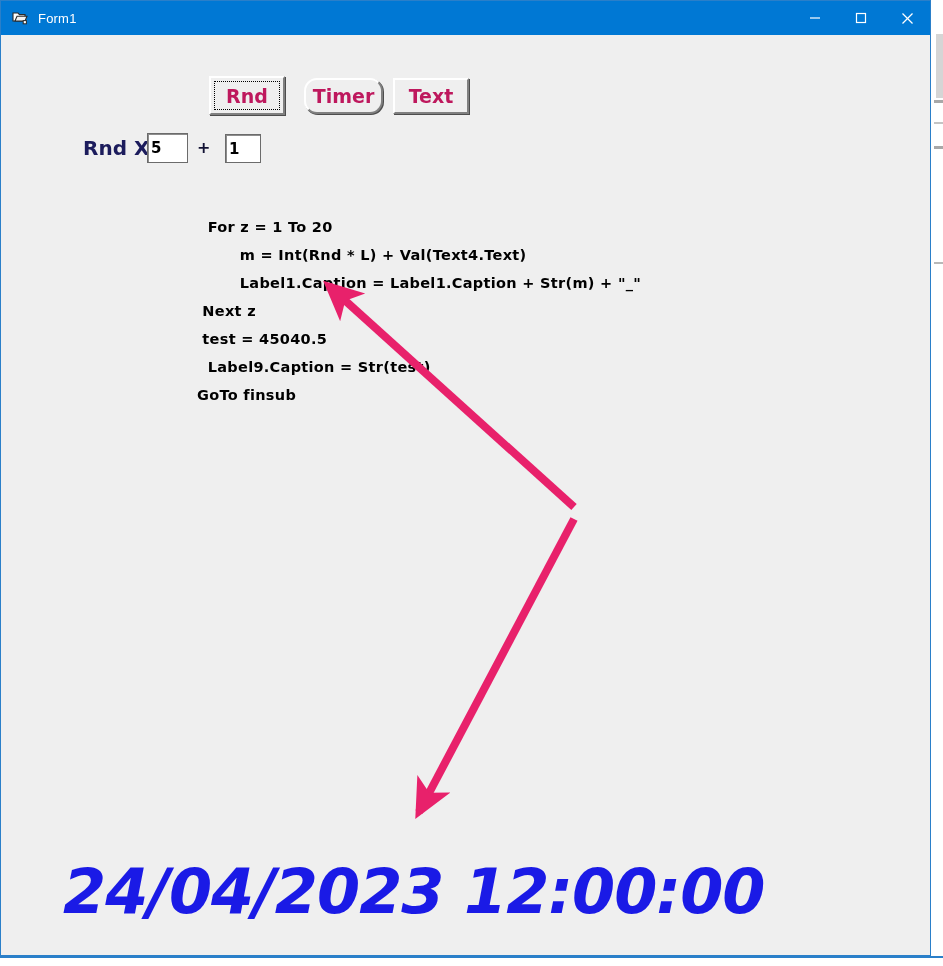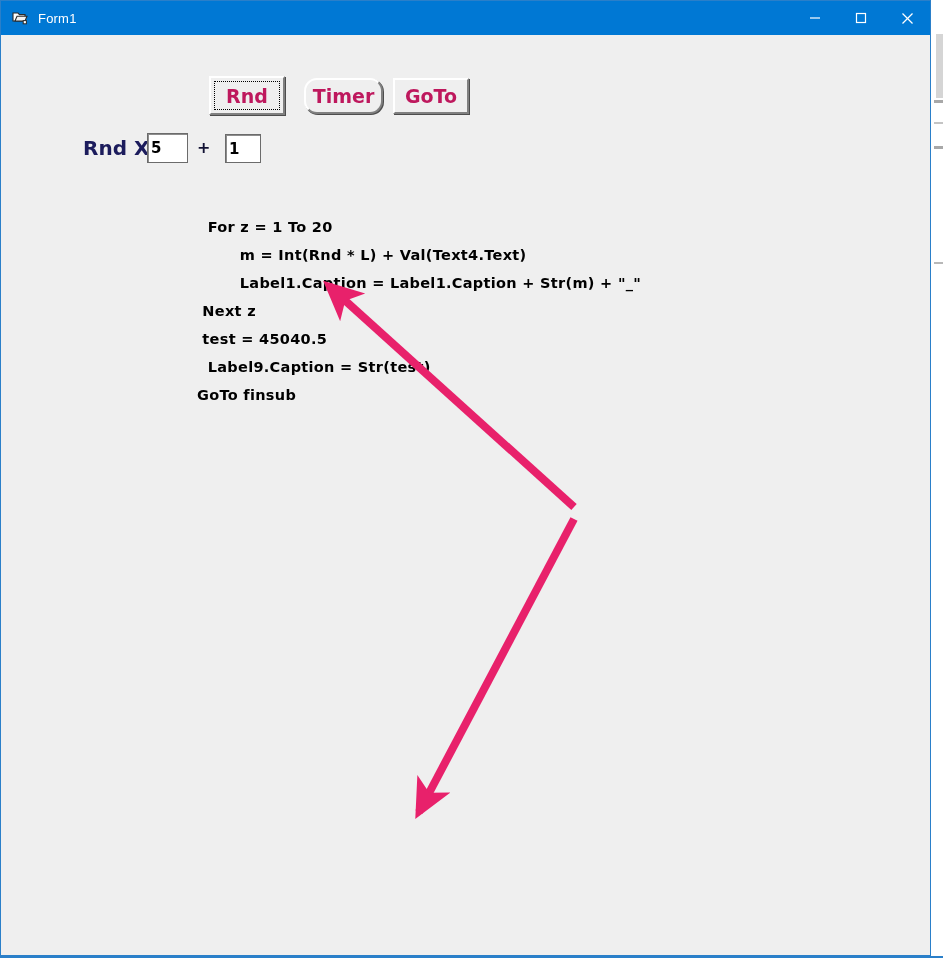--- a/index.html
+++ b/index.html
@@ -241,36 +241,37 @@
     <div id="client-area">
 
       <div class="vb-button" id="btn-rnd">
         <span>Rnd</span>
         <span class="focus-rect"></span>
       </div>
       <div class="vb-button" id="btn-timer">
         <span>Timer</span>
       </div>
       <div class="vb-button" id="btn-stop">
-        <span>GoTo</span>
+        <span>Text</span>
       </div>
 
       <div id="rnd-label">Rnd X</div>
       <input class="vb-textbox" id="textbox-l" type="text" value="5" style="">
       <div id="plus-label">+</div>
       <input class="vb-textbox" id="textbox-text4" type="text" value="1" style="">
 
       <div id="code-block">  For z = 1 To 20
         m = Int(Rnd * L) + Val(Text4.Text)
         Label1.Caption = Label1.Caption + Str(m) + "_"
  Next z
  test = 45040.5
   Label9.Caption = Str(test)
 GoTo finsub</div>
 
+      <div id="datetime-label">24/04/2023 12:00:00</div>
 
     </div>
   </div>
 
   <svg id="annotation-layer" viewBox="0 0 943 966" width="943" height="966">
     <defs>
       <marker id="ah" viewBox="0 0 12 12" refX="9.2" refY="6" markerWidth="5.2" markerHeight="5.2" orient="auto-start-reverse">
         <path d="M 0 0.6 L 11.5 6 L 0 11.4 L 2.9 6 Z" fill="#e8216b"></path>
       </marker>
     </defs>

